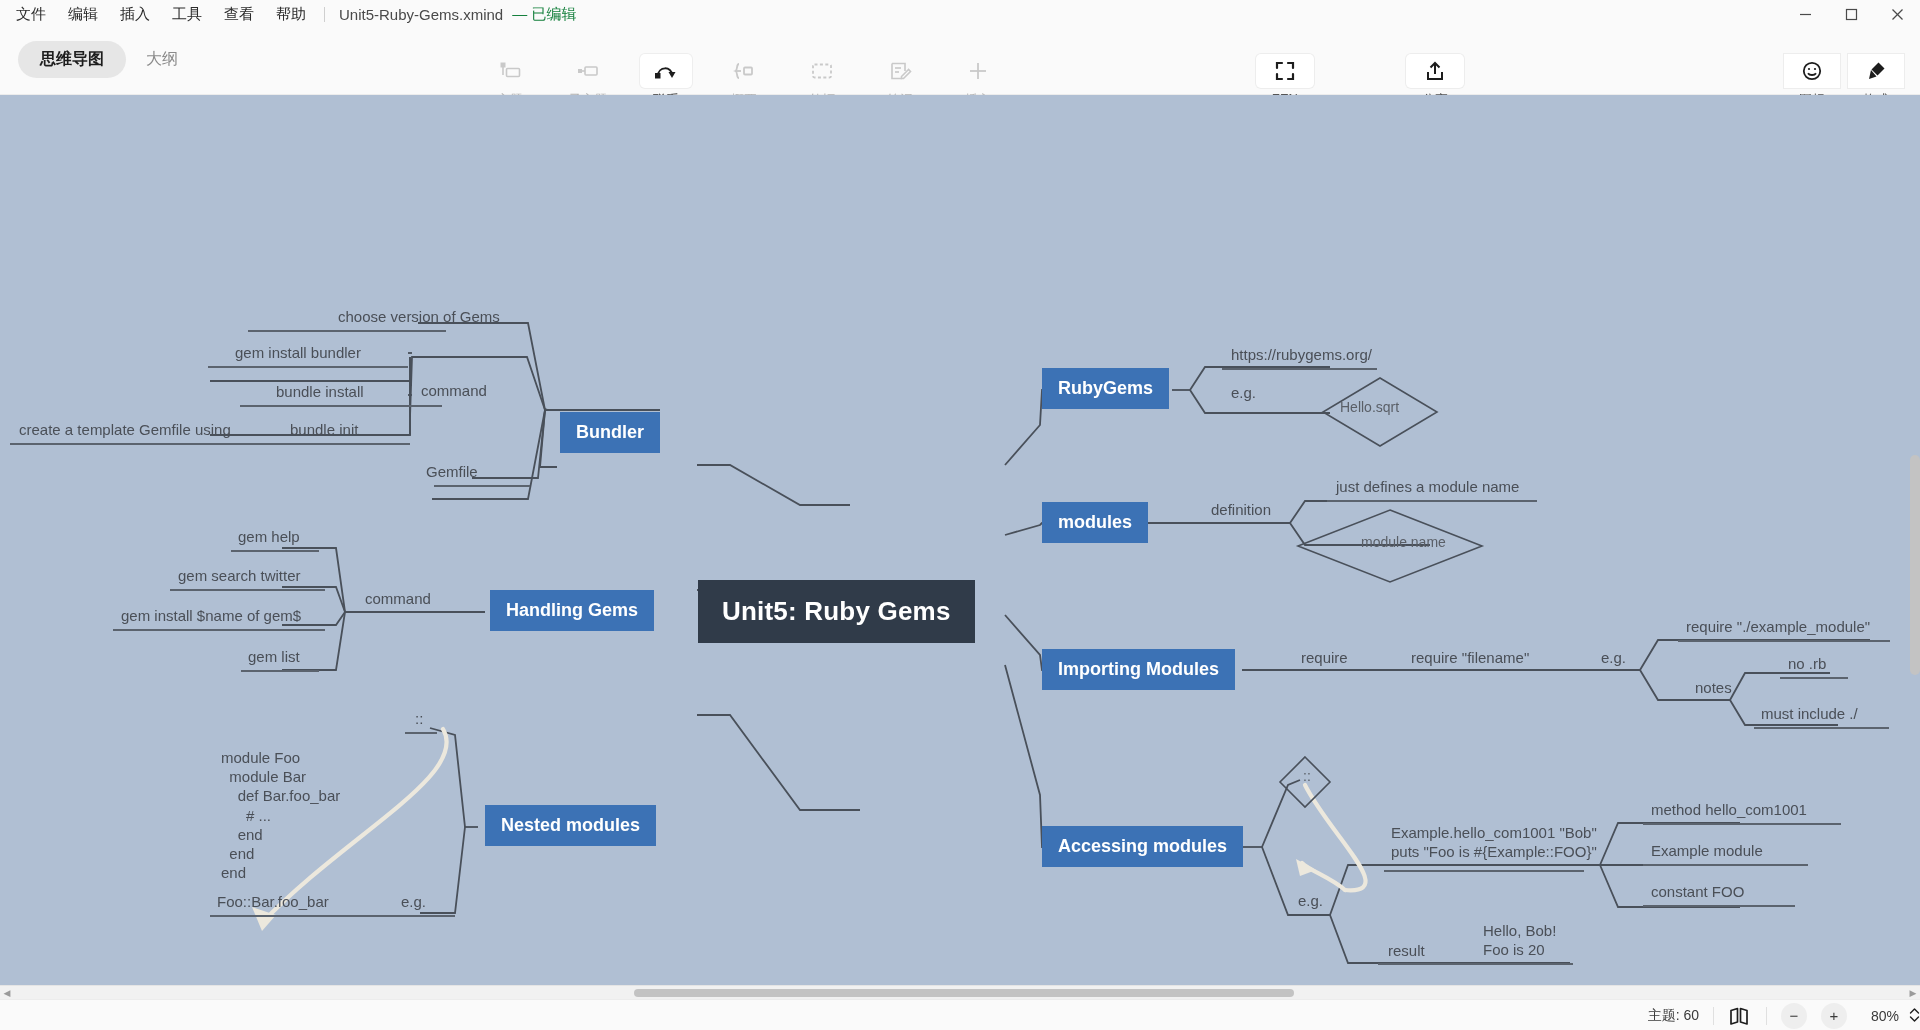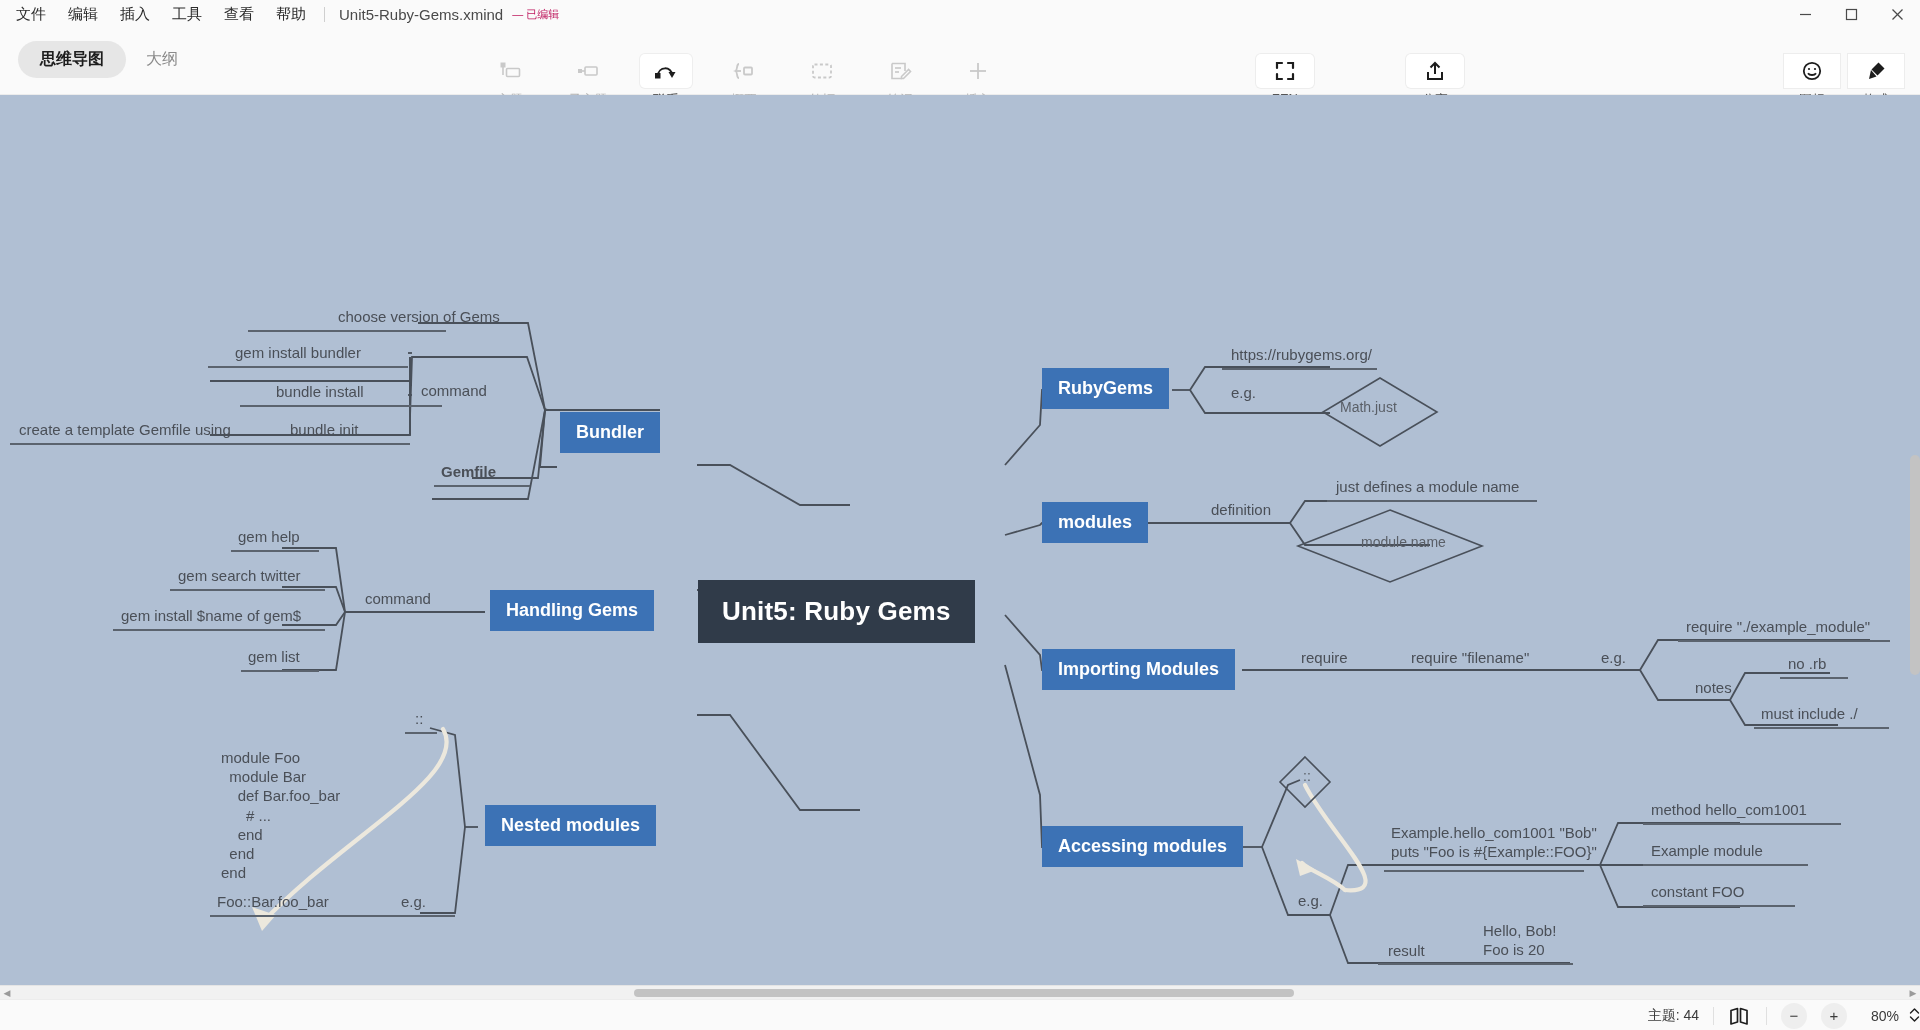--- a/index.html
+++ b/index.html
@@ -32,21 +32,21 @@
     line-height: 28px;
   }
   .title-sep {
     width: 1px; height: 15px; background: #cfcfcf;
     margin: 0 14px 0 18px;
   }
   .doc-title {
     font-size: 15px; color: #4a4a4a;
   }
   .doc-state {
-    font-size: 11px; color: #be185d; margin-left: 9px;
+    font-size: 15px; color: #15803d; margin-left: 9px;
   }
   .win-controls {
     position: absolute; right: 0; top: 0;
     display: flex; height: 28px;
   }
   .win-btn {
     width: 46px; height: 28px;
     display: flex; align-items: center; justify-content: center;
     color: #4a4a4a;
   }
@@ -476,21 +476,21 @@
       <div class="underline" style="left:208px; top:271px; width:200px;"></div>
 
       <div class="node plain" style="left:273px; top:286px;">bundle install</div>
       <div class="underline" style="left:240px; top:310px; width:202px;"></div>
 
       <div class="node plain" style="left:287px; top:324px;">bundle init</div>
       <div class="underline" style="left:10px; top:348px; width:400px;"></div>
 
       <div class="node plain" style="left:16px; top:324px;">create a template Gemfile using</div>
 
-      <div class="node plain" style="left:438px; top:366px;font-weight:bold;">Gemfile</div>
+      <div class="node plain" style="left:423px; top:366px;">Gemfile</div>
       <div class="underline" style="left:434px; top:390px; width:96px;"></div>
 
       <div class="node plain" style="left:362px; top:493px;">command</div>
 
       <div class="node plain" style="left:235px; top:431px;">gem help</div>
       <div class="underline" style="left:231px; top:455px; width:88px;"></div>
 
       <div class="node plain" style="left:175px; top:470px;">gem search twitter</div>
       <div class="underline" style="left:170px; top:494px; width:155px;"></div>
 
@@ -517,21 +517,21 @@
       <div class="underline" style="left:210px; top:820px; width:245px;"></div>
 
       <div class="node plain" style="left:1228px; top:249px;">https://rubygems.org/</div>
       <div class="underline" style="left:1222px; top:273px; width:155px;"></div>
 
       <div class="node plain" style="left:1228px; top:287px;">e.g.</div>
 
       <svg style="position:absolute; left:1320px; top:280px;" width="120" height="74" viewBox="0 0 120 74">
         <polygon points="60,3 117,37 60,71 3,37" fill="none" stroke="#49505a" stroke-width="1.6"></polygon>
       </svg>
-      <div class="node diamondlbl" style="left:1337px; top:303px;">Math.just</div>
+      <div class="node diamondlbl" style="left:1337px; top:303px;">Hello.sqrt</div>
 
       <div class="node plain" style="left:1208px; top:404px;">definition</div>
 
       <div class="node plain" style="left:1333px; top:381px;">just defines a module name</div>
       <div class="underline" style="left:1327px; top:405px; width:210px;"></div>
 
       <svg style="position:absolute; left:1295px; top:412px;" width="190" height="78" viewBox="0 0 190 78">
         <polygon points="95,3 187,39 95,75 3,39" fill="none" stroke="#49505a" stroke-width="1.6"></polygon>
       </svg>
       <div class="node diamondlbl" style="left:1358px; top:438px;">module name</div>
@@ -584,21 +584,21 @@
 
   <div class="hscroll">
     <div class="arrow">◀</div>
     <div class="track">
       <div class="thumb"></div>
     </div>
     <div class="arrow">▶</div>
   </div>
 
   <div class="statusbar">
-    <div class="status-cell">主题: 44</div>
+    <div class="status-cell">主题: 60</div>
     <div class="vdiv"></div>
     <div class="status-cell">
       <svg width="24" height="20" viewBox="0 0 24 20" fill="none" stroke="#1d1d1d" stroke-width="1.7" stroke-linejoin="round">
         <path d="M3 4.5 L9.5 2.5 L9.5 16 L3 18 Z"></path>
         <path d="M12.5 2.5 L19 4.5 L19 18 L12.5 16 Z"></path>
       </svg>
     </div>
     <div class="vdiv"></div>
     <div class="status-cell">
       <div class="zoom-btn">−</div>

